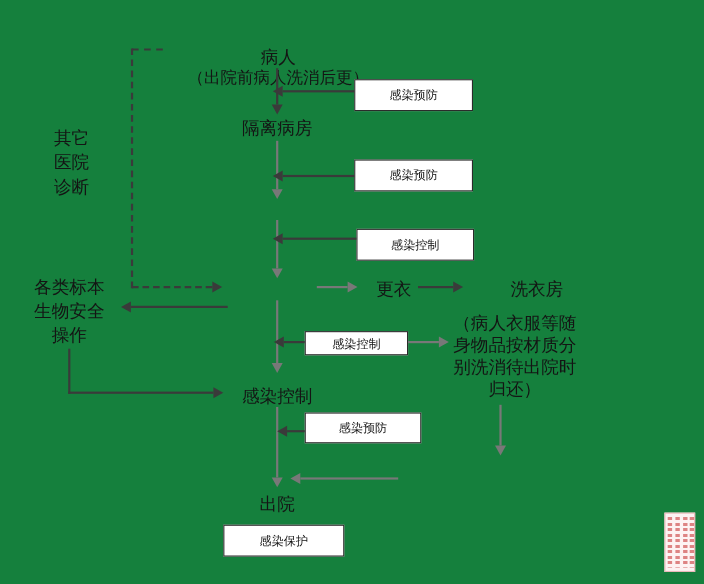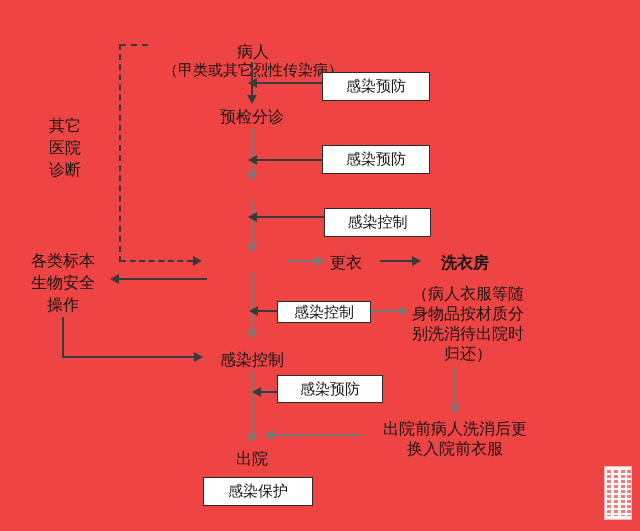--- a/index.html
+++ b/index.html
@@ -1,31 +1,31 @@
 <!DOCTYPE html>
 <html><head>
 <meta charset="utf-8">
 <style>
   html,body{margin:0;padding:0;background:#fff;}
   #canvas{
-    position:relative;width:640px;height:531px;background:#ef4444;
+    position:relative;width:640px;height:531px;background:#15803d;
     font-family:"DejaVu Sans","Liberation Sans",sans-serif;
     color:#141414;overflow:hidden;
   }
   .node{
     position:absolute;text-align:center;font-size:16px;line-height:18px;
     white-space:pre-line;color:#141414;
   }
   .node.multi{line-height:22px;}
   .node.note{line-height:20px;}
   .patient-sub{font-size:15px;display:block;}
   .mbox{
     position:absolute;background:#fff;border:1.5px solid #2b2b2b;
     display:flex;align-items:center;justify-content:center;
-    font-size:15px;color:#141414;box-sizing:border-box;
+    font-size:11px;color:#141414;box-sizing:border-box;
   }
   .arrow{position:absolute;left:0;top:0;width:0;height:0;}
   .hl{position:absolute;height:2px;background:currentColor;}
   .vl{position:absolute;width:2px;background:currentColor;}
   .ah{position:absolute;width:0;height:0;}
   .ah.l{border-top:5px solid transparent;border-bottom:5px solid transparent;border-right:9px solid;}
   .ah.r{border-top:5px solid transparent;border-bottom:5px solid transparent;border-left:9px solid;}
   .ah.d{border-left:5px solid transparent;border-right:5px solid transparent;border-top:9px solid;}
   .dark{color:#3a3a3a;}
   .gray{color:#787878;}
@@ -41,50 +41,48 @@
     opacity:.85;
   }
 </style>
 </head>
 <body>
 
 <div id="canvas">
 
   <div class="node" style="left:148px;top:25px;width:210px;">
     <span>病人</span>
-    <span class="patient-sub">（甲类或其它烈性传染病）</span>
+    <span class="patient-sub">（出院前病人洗消后更）</span>
   </div>
 
-  <div class="node" style="left:201px;top:108px;width:102px;">预检分诊</div>
+  <div class="node" style="left:201px;top:108px;width:102px;">隔离病房</div>
 
 
 
-  <div class="node" style="left:318px;top:254px;width:56px;">更衣</div>
+  <div class="node" style="left:330px;top:254px;width:56px;">更衣</div>
 
-  <div class="node" style="left:420px;top:254px;width:90px;font-weight:bold;">洗衣房</div>
+  <div class="node" style="left:443px;top:254px;width:90px;">洗衣房</div>
 
   <div class="node multi" style="left:33px;top:115px;width:64px;">其它
 医院
 诊断</div>
 
   <div class="node multi" style="left:20px;top:250px;width:86px;">各类标本
 生物安全
 操作</div>
 
   <div class="node" style="left:201px;top:351px;width:102px;">感染控制</div>
 
   <div class="node" style="left:201px;top:450px;width:102px;">出院</div>
 
   <div class="node note" style="left:398px;top:284px;width:140px;">（病人衣服等随
 身物品按材质分
 别洗消待出院时
 归还）</div>
 
-  <div class="node note" style="left:375px;top:419px;width:160px;">出院前病人洗消后更
-换入院前衣服</div>
 
   <div class="mbox" style="left:322px;top:72px;width:108px;height:29px;">感染预防</div>
 
   <div class="mbox" style="left:322px;top:145px;width:108px;height:29px;">感染预防</div>
 
   <div class="mbox" style="left:324px;top:208px;width:107px;height:29px;">感染控制</div>
 
   <div class="mbox" style="left:277px;top:301px;width:94px;height:22px;border-width:1px;">感染控制</div>
 
   <div class="mbox" style="left:277px;top:375px;width:106px;height:28px;">感染预防</div>

